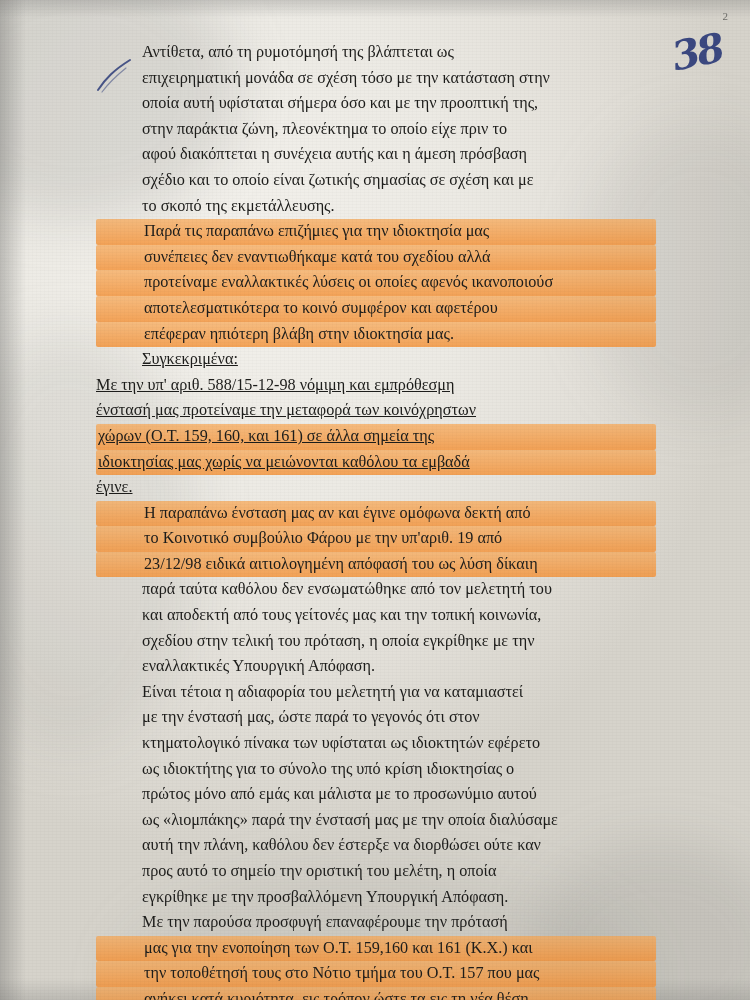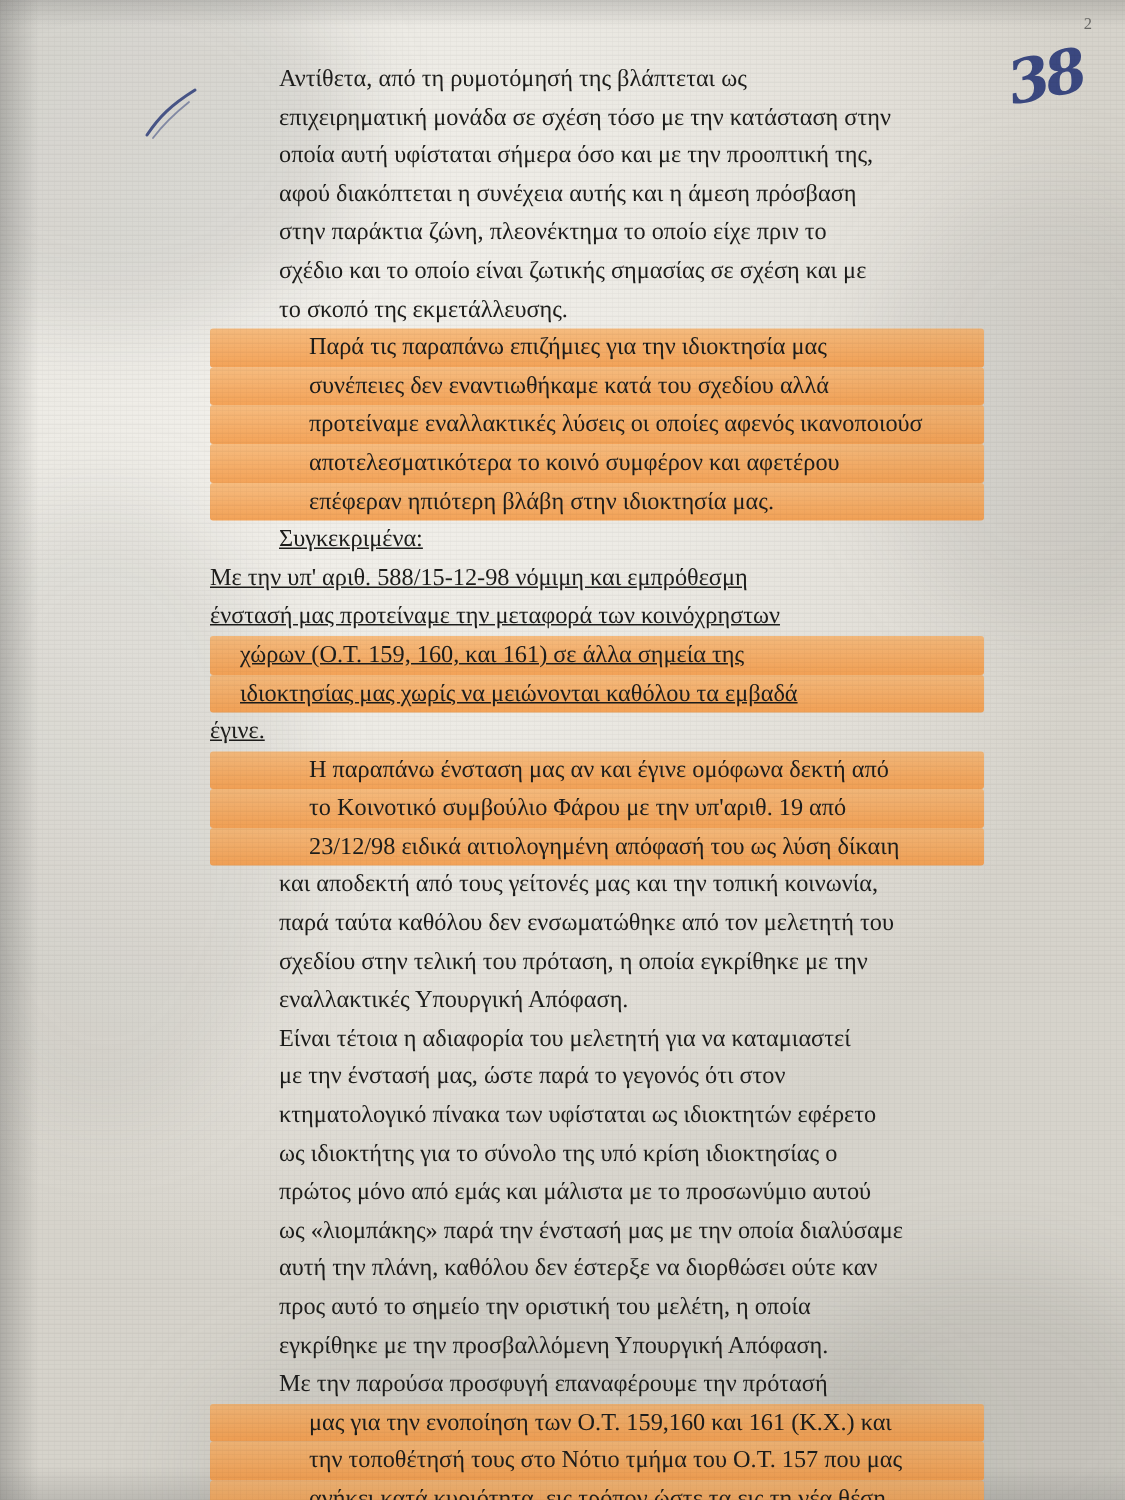--- a/index.html
+++ b/index.html
@@ -108,25 +108,25 @@
   }
 
   p.para {
     margin: 0 0 0 0;
     text-indent: 46px;
   }
   p.para.noindent { text-indent: 0; text-decoration: underline; }
   .hl-line {
     display: block;
     background: linear-gradient(to bottom, rgba(248,166,82,0.70), rgba(244,146,56,0.82));
-    padding: 0 20px;
+    padding: 0 2px;
     border-radius: 2px;
   }
 
-  .blk { display: block; margin-left: 44px; }
+  .blk { display: block; }
   .noise {
     position: absolute;
     inset: 0;
     pointer-events: none;
     opacity: 0.055;
     background-image:
       repeating-linear-gradient(0deg, rgba(0,0,0,0.6) 0px, rgba(0,0,0,0) 1px, rgba(0,0,0,0) 3px),
       repeating-linear-gradient(90deg, rgba(0,0,0,0.5) 0px, rgba(0,0,0,0) 1px, rgba(0,0,0,0) 4px);
   }
 </style>
@@ -151,22 +151,22 @@
     <path d="M2 34 C10 22, 18 14, 34 4" stroke="#2e3d7a" stroke-width="2" fill="none" stroke-linecap="round" opacity="0.85"></path>
     <path d="M6 36 C12 28, 20 20, 30 12" stroke="#2e3d7a" stroke-width="1.2" fill="none" stroke-linecap="round" opacity="0.5"></path>
   </svg>
 
   <div class="doc-body">
 
     <p class="para">
       <span class="blk">Αντίθετα, από τη ρυμοτόμησή της βλάπτεται ως</span>
       <span class="blk">επιχειρηματική μονάδα σε σχέση τόσο με την κατάσταση στην</span>
       <span class="blk">οποία αυτή υφίσταται σήμερα όσο και με την προοπτική της,</span>
+      <span class="blk">στην παράκτια ζώνη, πλεονέκτημα το οποίο είχε πριν το</span>
       <span class="blk">αφού διακόπτεται η συνέχεια αυτής και η άμεση πρόσβαση</span>
-      <span class="blk">στην παράκτια ζώνη, πλεονέκτημα το οποίο είχε πριν το</span>
       <span class="blk">σχέδιο και το οποίο είναι ζωτικής σημασίας σε σχέση και με</span>
       <span class="blk">το σκοπό της εκμετάλλευσης.</span>
     </p>
 
     <p class="para">
       <span class="blk hl-line">Παρά τις παραπάνω επιζήμιες για την ιδιοκτησία μας</span>
       <span class="blk hl-line">συνέπειες δεν εναντιωθήκαμε κατά του σχεδίου αλλά</span>
       <span class="blk hl-line">προτείναμε εναλλακτικές λύσεις οι οποίες αφενός ικανοποιούσ</span>
       <span class="blk hl-line">αποτελεσματικότερα το κοινό συμφέρον και αφετέρου</span>
       <span class="blk hl-line">επέφεραν ηπιότερη βλάβη στην ιδιοκτησία μας.</span>
@@ -178,22 +178,22 @@
       <span class="blk">ένστασή μας προτείναμε την μεταφορά των κοινόχρηστων</span>
       <span class="blk hl-line">χώρων (Ο.Τ. 159, 160, και 161) σε άλλα σημεία της</span>
       <span class="blk hl-line">ιδιοκτησίας μας χωρίς να μειώνονται καθόλου τα εμβαδά</span>
       <span class="blk">έγινε.</span>
     </p>
 
     <p class="para">
       <span class="blk hl-line">Η παραπάνω ένσταση μας αν και έγινε ομόφωνα δεκτή από</span>
       <span class="blk hl-line">το Κοινοτικό συμβούλιο Φάρου με την υπ'αριθ. 19 από</span>
       <span class="blk hl-line">23/12/98 ειδικά αιτιολογημένη απόφασή του ως λύση δίκαιη</span>
+      <span class="blk">παρά ταύτα καθόλου δεν ενσωματώθηκε από τον μελετητή του</span>
       <span class="blk">και αποδεκτή από τους γείτονές μας και την τοπική κοινωνία,</span>
-      <span class="blk">παρά ταύτα καθόλου δεν ενσωματώθηκε από τον μελετητή του</span>
       <span class="blk">σχεδίου στην τελική του πρόταση, η οποία εγκρίθηκε με την</span>
       <span class="blk">εναλλακτικές Υπουργική Απόφαση.</span>
     </p>
 
     <p class="para">
       <span class="blk">Είναι τέτοια η αδιαφορία του μελετητή για να καταμιαστεί</span>
       <span class="blk">με την ένστασή μας, ώστε παρά το γεγονός ότι στον</span>
       <span class="blk">κτηματολογικό πίνακα των υφίσταται ως ιδιοκτητών εφέρετο</span>
       <span class="blk">ως ιδιοκτήτης για το σύνολο της υπό κρίση ιδιοκτησίας ο</span>
       <span class="blk">πρώτος μόνο από εμάς και μάλιστα με το προσωνύμιο αυτού</span>

